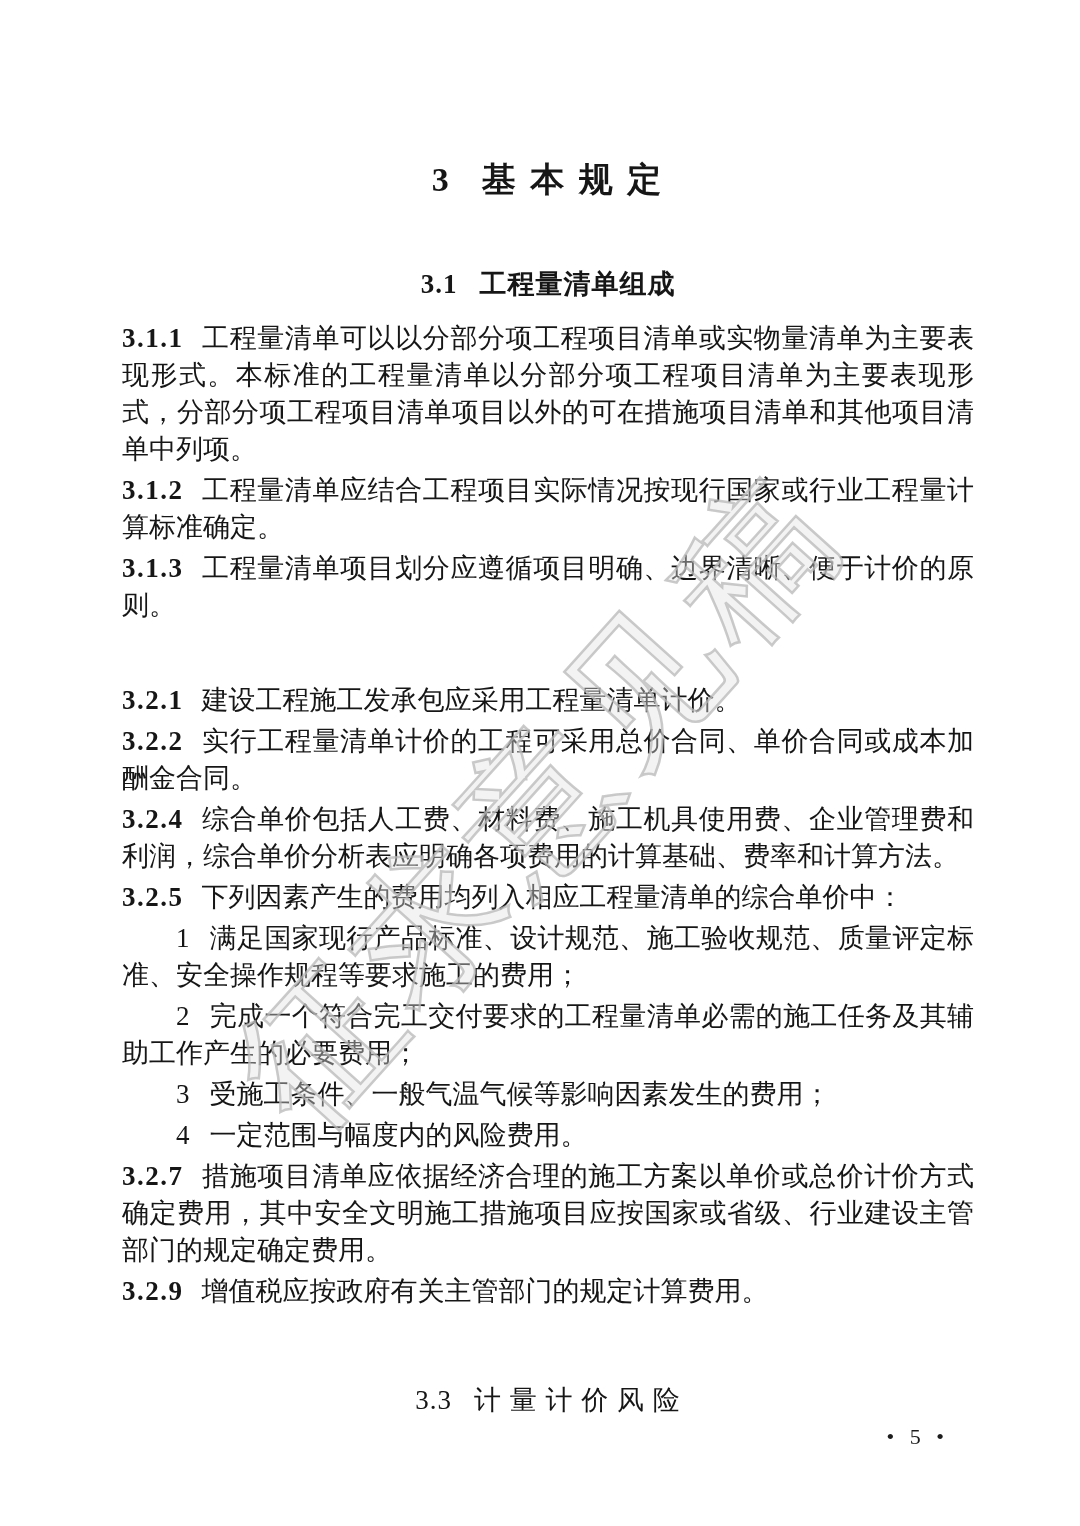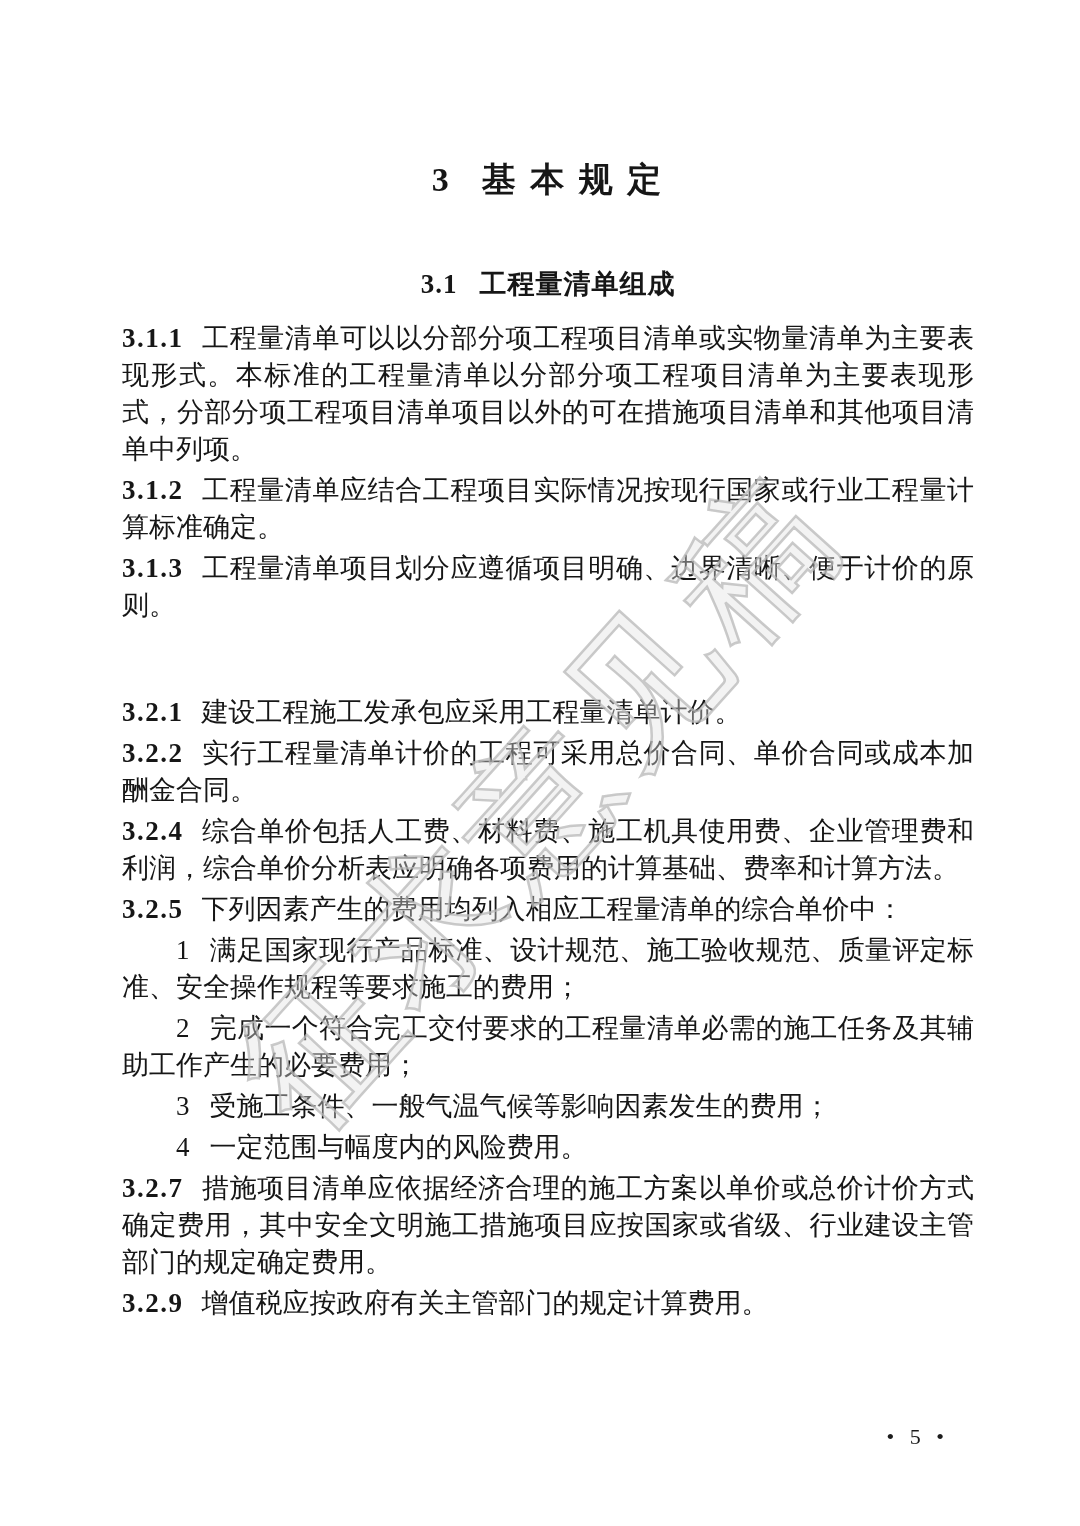--- a/index.html
+++ b/index.html
@@ -74,17 +74,20 @@
           <p class="clause"><span class="clause-num">3.2.2</span><span class="clause-text">实行工程量清单计价的工程可采用总价合同、单价合同或成本加酬金合同。</span></p>
           <p class="clause"><span class="clause-num">3.2.4</span><span class="clause-text">综合单价包括人工费、材料费、施工机具使用费、企业管理费和利润，综合单价分析表应明确各项费用的计算基础、费率和计算方法。</span></p>
           <p class="clause"><span class="clause-num">3.2.5</span><span class="clause-text">下列因素产生的费用均列入相应工程量清单的综合单价中：</span></p>
           <p class="clause sub"><span class="item-num">1</span><span class="item-text">满足国家现行产品标准、设计规范、施工验收规范、质量评定标准、安全操作规程等要求施工的费用；</span></p>
           <p class="clause sub"><span class="item-num">2</span><span class="item-text">完成一个符合完工交付要求的工程量清单必需的施工任务及其辅助工作产生的必要费用；</span></p>
           <p class="clause sub"><span class="item-num">3</span><span class="item-text">受施工条件、一般气温气候等影响因素发生的费用；</span></p>
           <p class="clause sub"><span class="item-num">4</span><span class="item-text">一定范围与幅度内的风险费用。</span></p>
           <p class="clause"><span class="clause-num">3.2.7</span><span class="clause-text">措施项目清单应依据经济合理的施工方案以单价或总价计价方式确定费用，其中安全文明施工措施项目应按国家或省级、行业建设主管部门的规定确定费用。</span></p>
           <p class="clause"><span class="clause-num">3.2.9</span><span class="clause-text">增值税应按政府有关主管部门的规定计算费用。</span></p>
         </div>
+        <div class="section">
+          <h2 class="section-heading"><span class="sh-num">3.3</span><span class="sh-text">计 量 计 价 风 险</span></h2>
+        </div>
       </div>
   </div>
 
   <div class="page-number">• 5 •</div>
 </div>
 
 </body></html>

